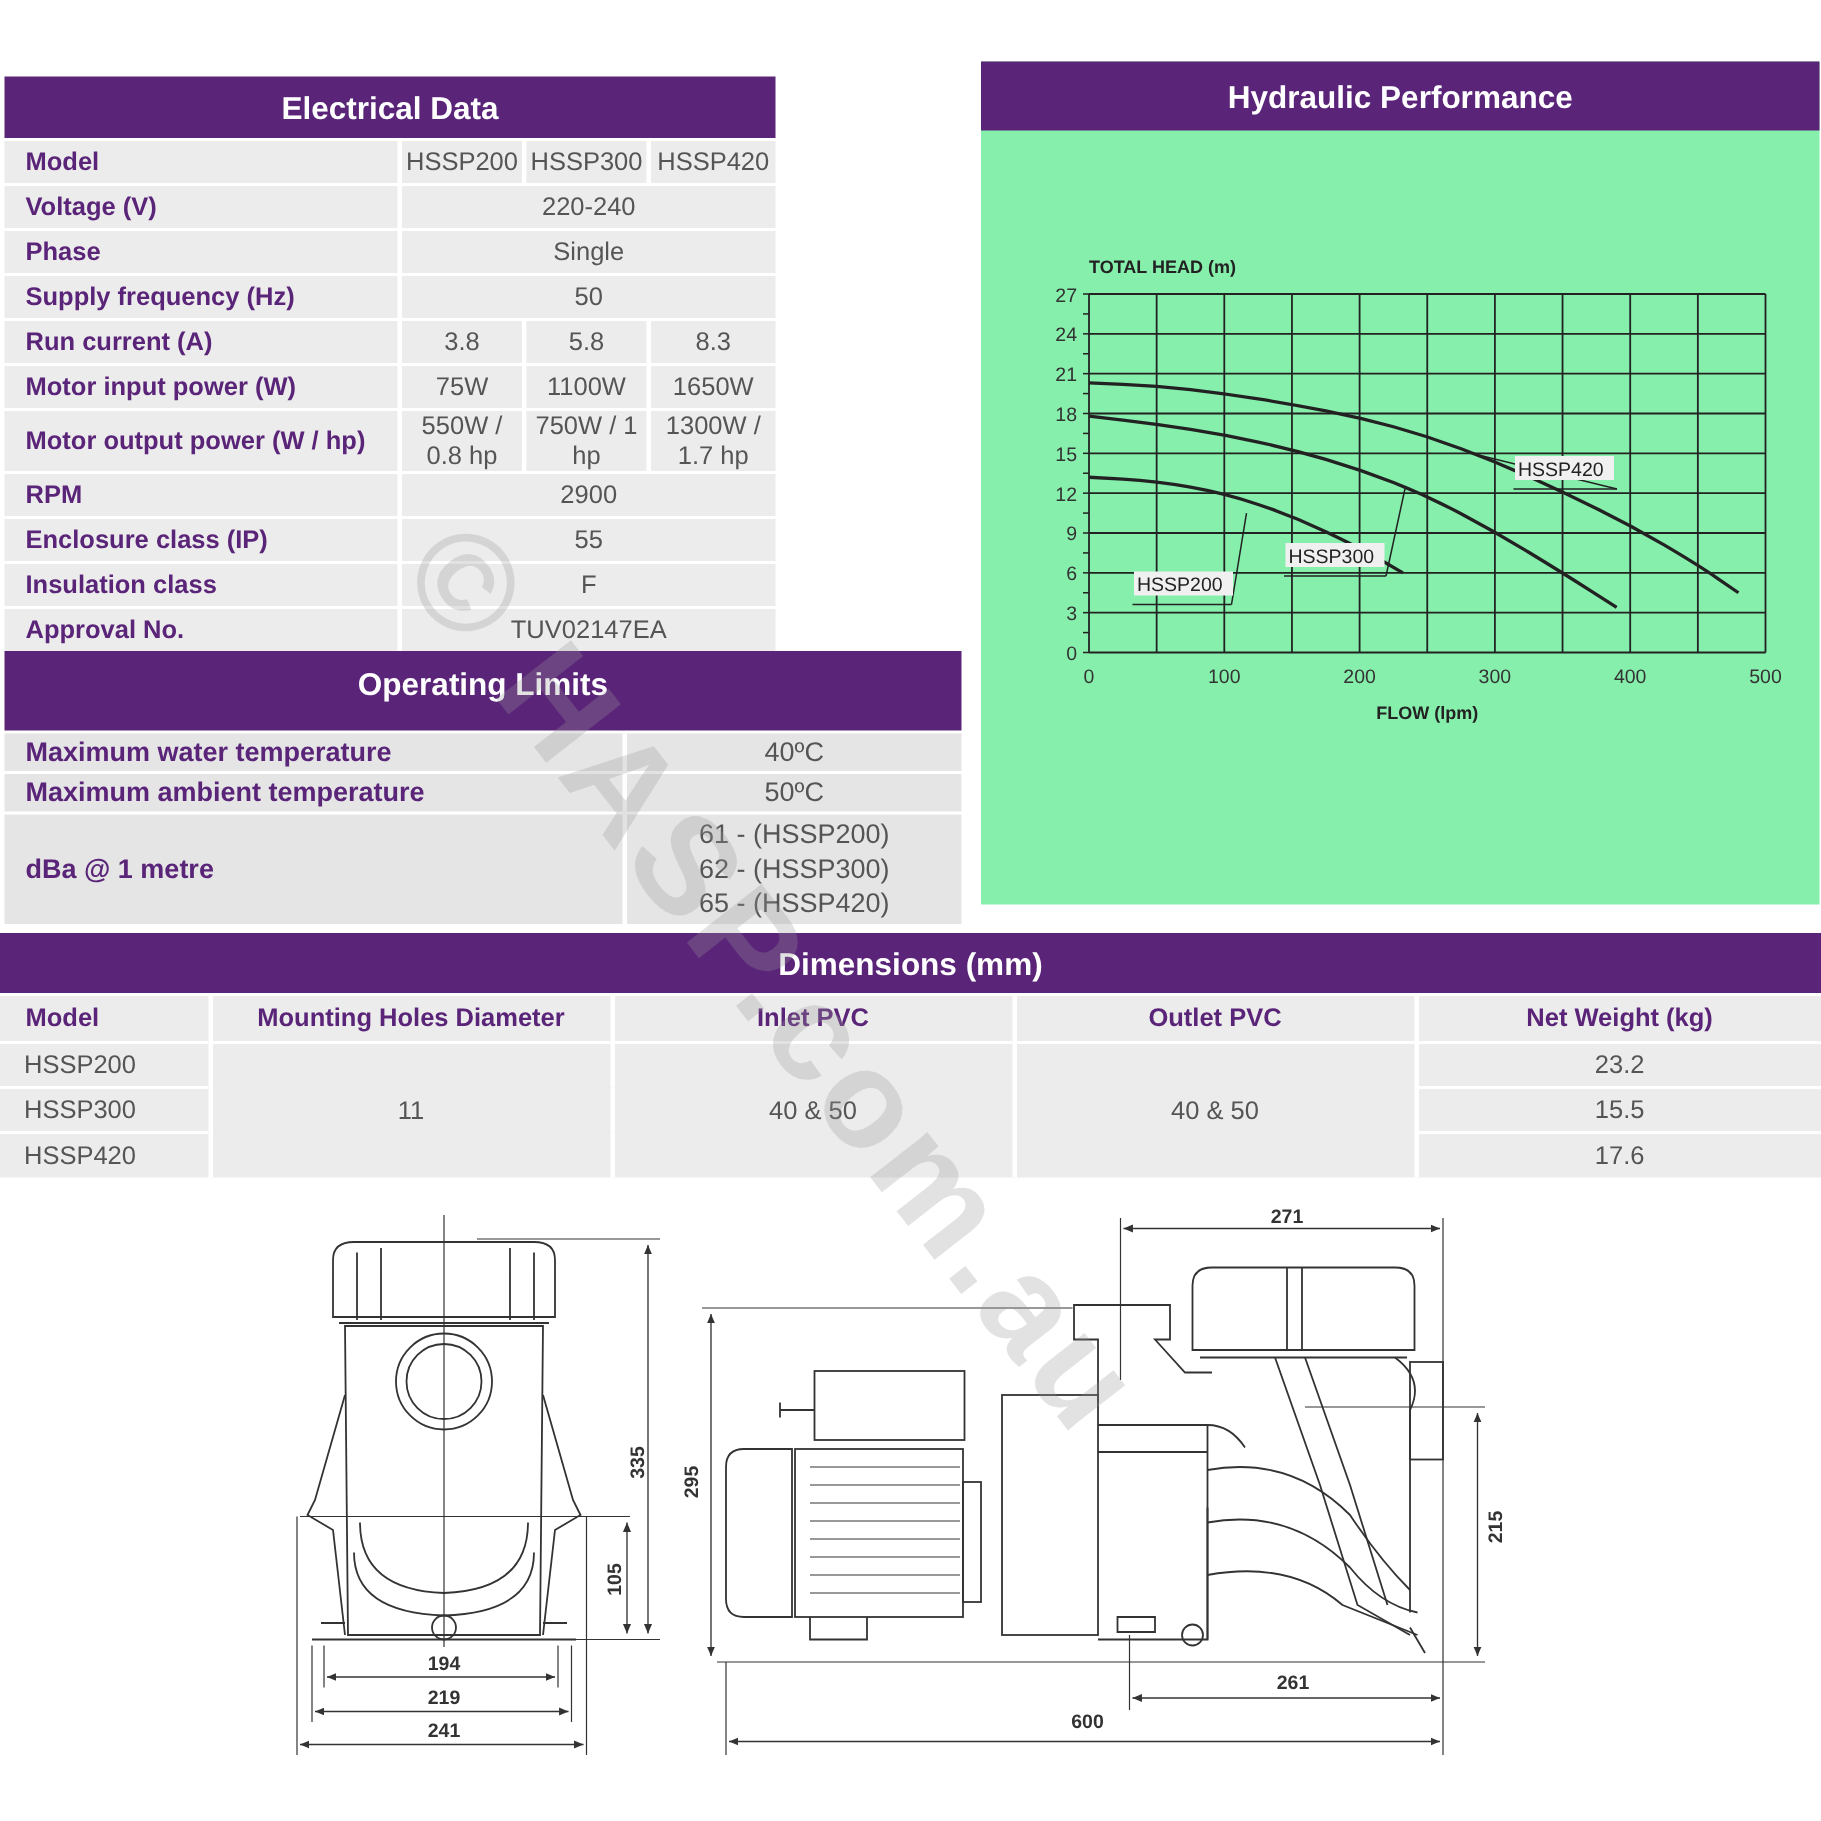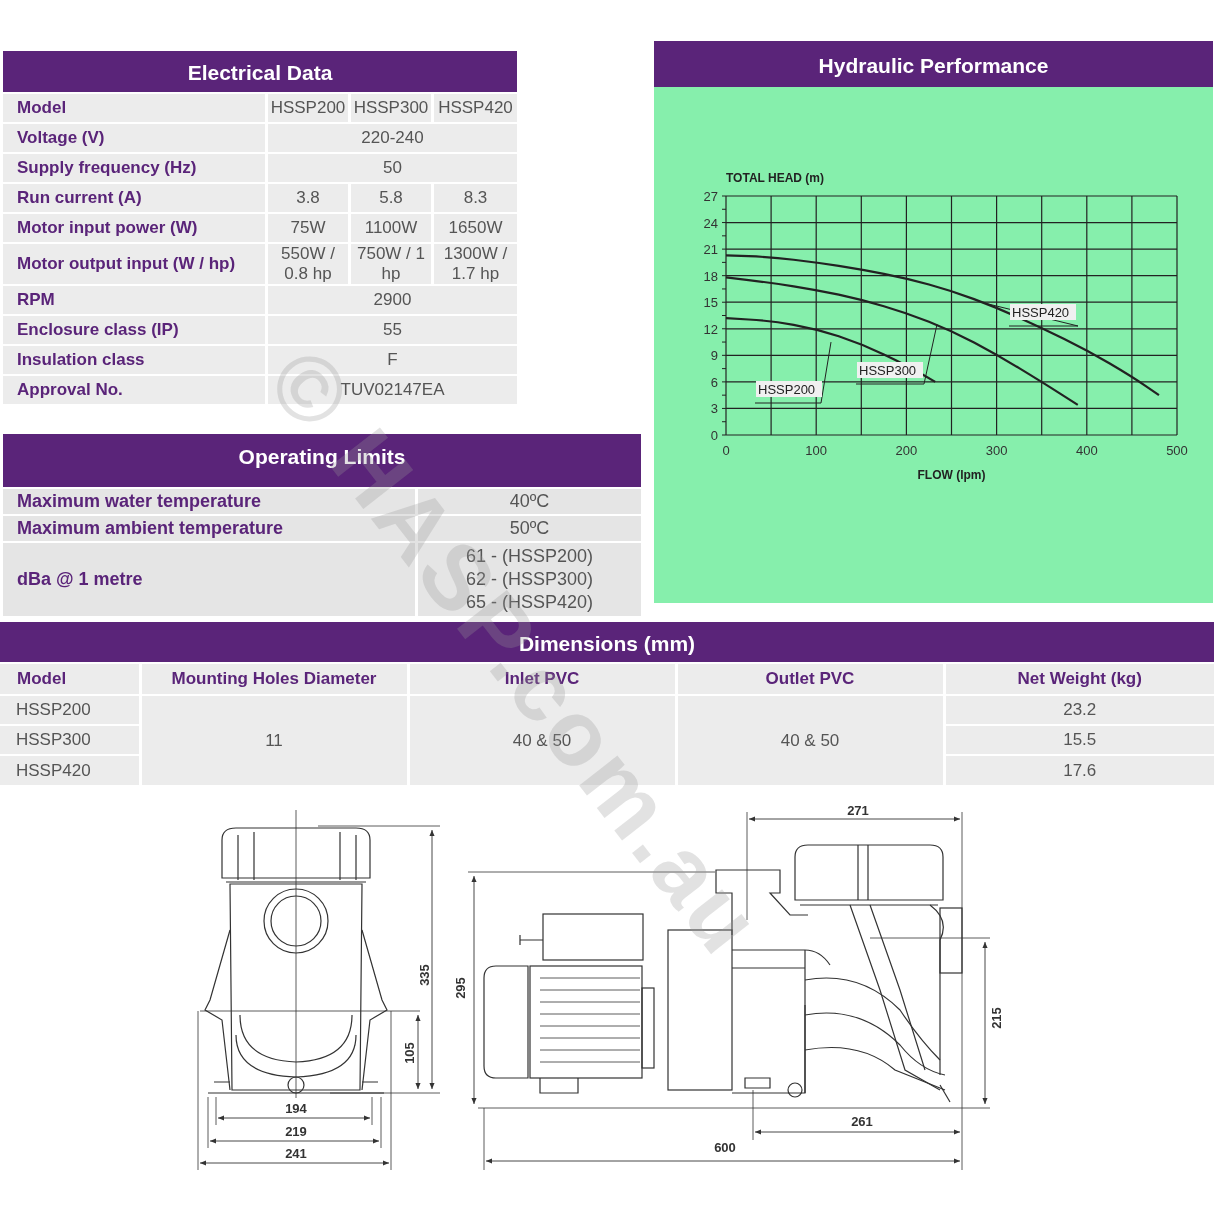--- a/index.html
+++ b/index.html
@@ -59,37 +59,41 @@
       <td class="lbl">Model</td>
       <td class="v">HSSP200</td>
       <td class="v">HSSP300</td>
       <td class="v">HSSP420</td>
     </tr>
     <tr>
       <td class="lbl">Voltage (V)</td>
       <td colspan="3">220-240</td>
     </tr>
     <tr>
+      <td class="lbl">Phase</td>
+      <td colspan="3">Single</td>
+    </tr>
+    <tr>
       <td class="lbl">Supply frequency (Hz)</td>
       <td colspan="3">50</td>
     </tr>
     <tr>
       <td class="lbl">Run current (A)</td>
       <td class="v">3.8</td>
       <td class="v">5.8</td>
       <td class="v">8.3</td>
     </tr>
     <tr>
       <td class="lbl">Motor input power (W)</td>
       <td class="v">75W</td>
       <td class="v">1100W</td>
       <td class="v">1650W</td>
     </tr>
     <tr>
-      <td class="lbl">Motor output input (W / hp)</td>
+      <td class="lbl">Motor output power (W / hp)</td>
       <td class="v">550W / 0.8 hp</td>
       <td class="v">750W / 1 hp</td>
       <td class="v">1300W / 1.7 hp</td>
     </tr>
     <tr>
       <td class="lbl">RPM</td>
       <td colspan="3">2900</td>
     </tr>
     <tr>
       <td class="lbl">Enclosure class (IP)</td>

